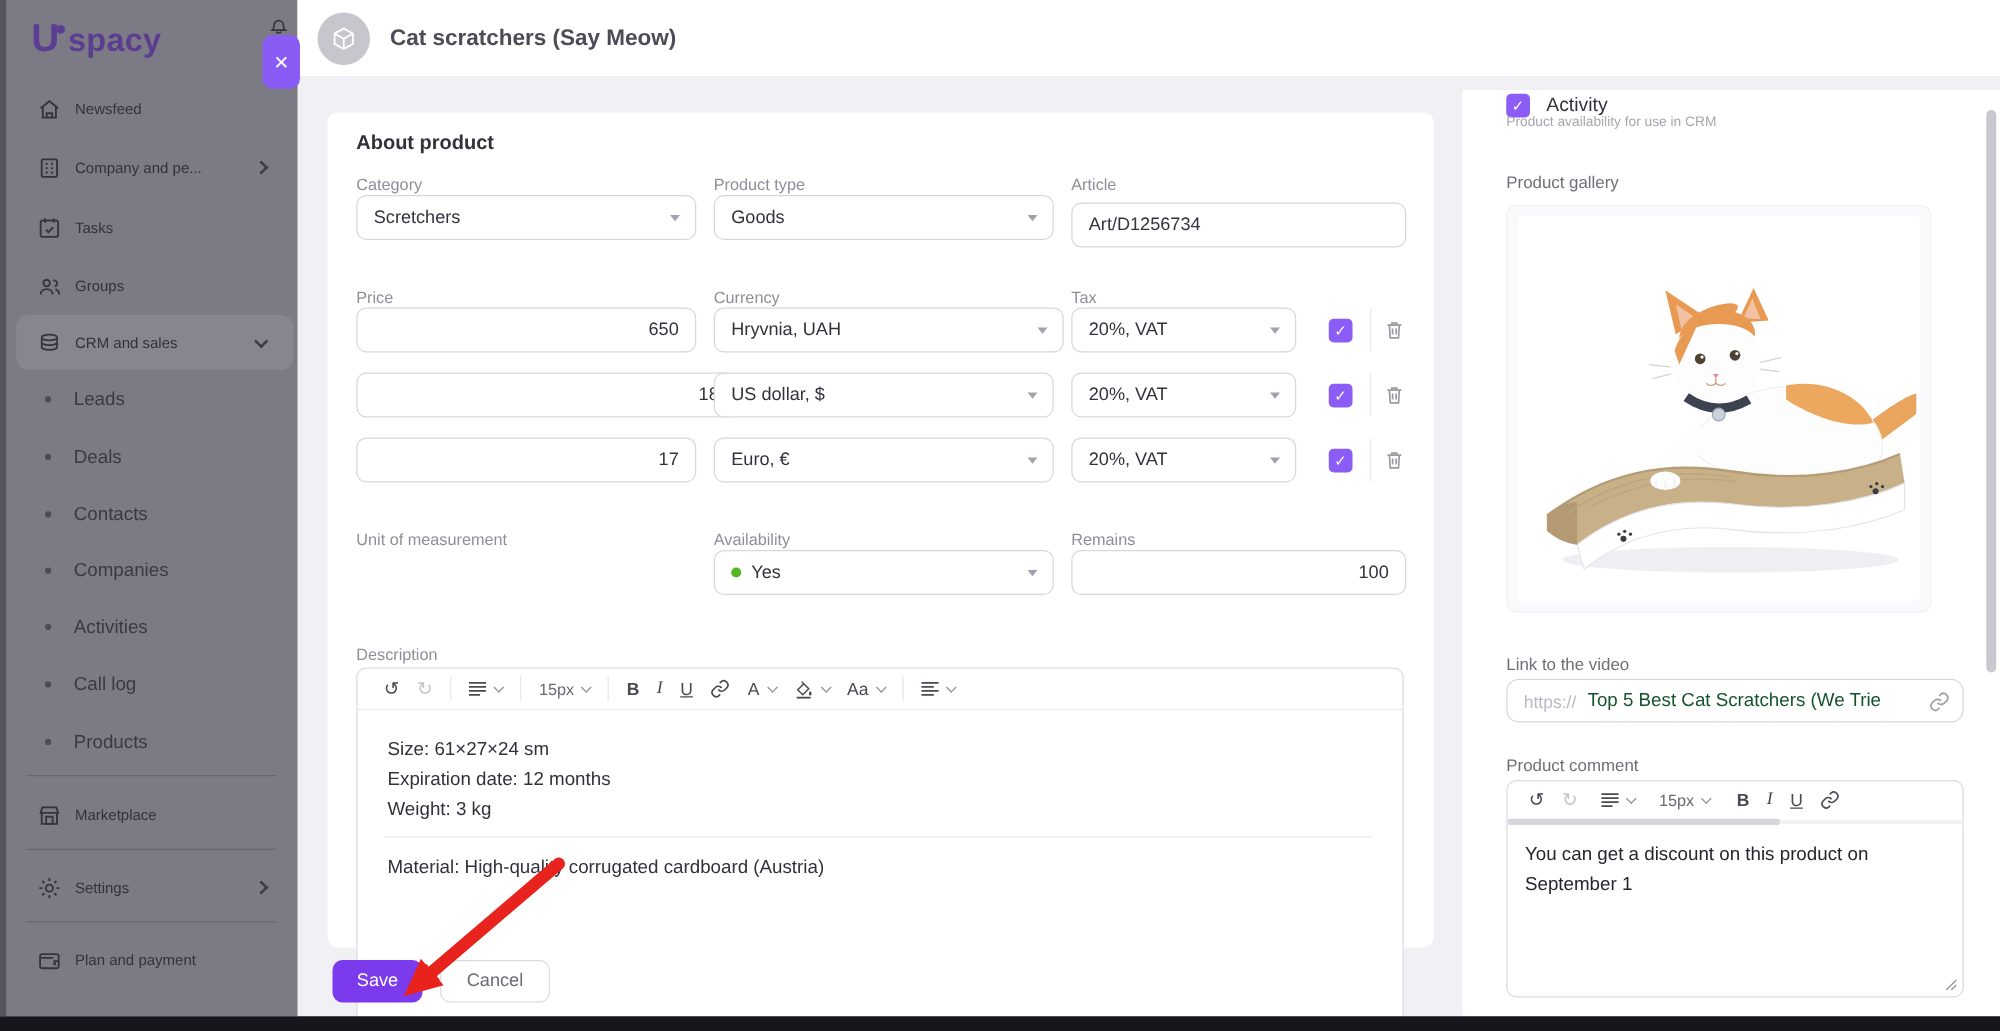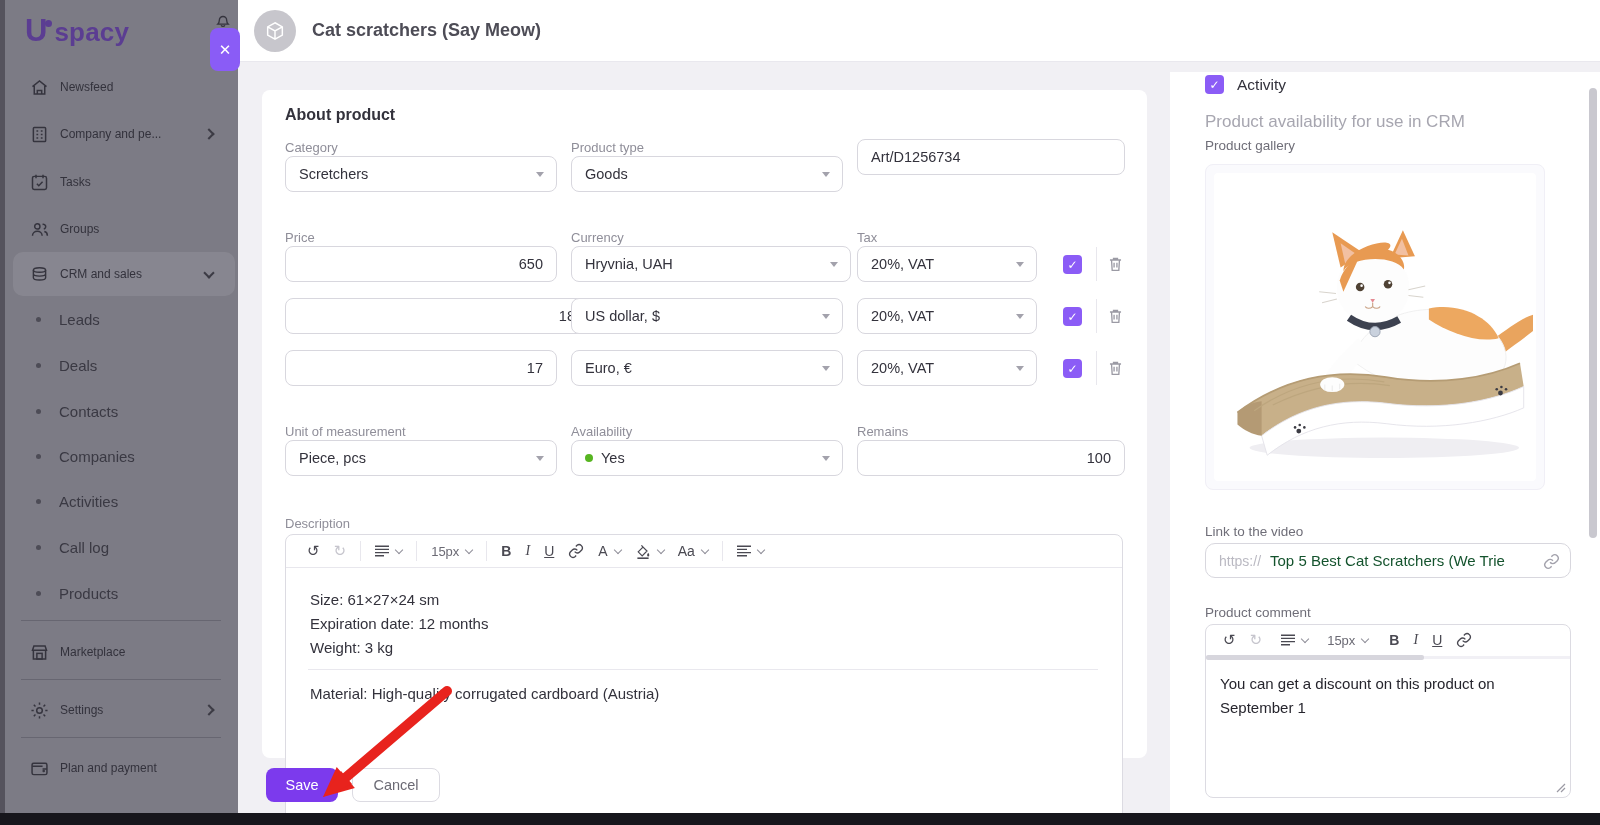--- a/index.html
+++ b/index.html
@@ -61,21 +61,21 @@
   .ed-hr{border:none;border-top:1px solid #e9e8ee;margin:9px 0 12px -2px}
   .resize-h{position:absolute;right:4px;bottom:4px;width:10px;height:10px;cursor:nwse-resize}
 
   .btn-save{position:absolute;left:266px;top:768px;width:72px;height:34px;background:#7c3aed;color:#fff;border:none;border-radius:8px;font-size:14.5px;cursor:pointer;z-index:6}
   .btn-cancel{position:absolute;left:352px;top:768px;width:88px;height:34px;background:#fff;color:#6b6a74;border:1px solid #dcdbe2;border-radius:8px;font-size:14.5px;cursor:pointer;z-index:6}
 
   
   .rpanel{position:absolute;left:1170px;top:72px;width:430px;height:741px;background:#fff}
   .act-chk{position:absolute;left:35px;top:3px;width:19px;height:19px;background:#8b5cf6;border-radius:4px;color:#fff;font-size:12px;display:flex;align-items:center;justify-content:center;cursor:pointer;font-family:"DejaVu Sans",sans-serif}
   .act-lbl{position:absolute;left:67px;top:4px;font-size:15.5px;color:#33323c}
-  .act-hint{position:absolute;left:35px;top:40px;font-size:17px;color:#a7a6b0}
+  .act-hint{position:absolute;left:35px;top:20px;font-size:11px;color:#a7a6b0}
   .p-label{position:absolute;left:35px;font-size:13.5px;color:#6f6e78}
   .gallery{position:absolute;left:35px;top:92px;width:340px;height:326px;background:#fafafd;border:1px solid #f0eff6;border-radius:8px}
   .gallery .photo{position:absolute;left:8px;top:8px;right:8px;bottom:8px;background:#fff;border-radius:4px;display:flex;align-items:center;justify-content:center}
   .vid-input{position:absolute;left:35px;top:471px;width:366px;height:35px;border:1px solid #d8d7de;border-radius:10px;display:flex;align-items:center;padding:0 34px 0 13px;overflow:hidden}
   .vid-input .pre{font-size:14px;color:#bab9c2;margin-right:9px;flex:0 0 auto}
   .vid-input .val{font-size:15px;color:#14532d;white-space:nowrap;overflow:hidden}
   .vid-link-ico{position:absolute;right:10px;top:9px;width:17px;height:17px;cursor:pointer}
   .comment{position:absolute;left:35px;top:552px;width:366px;height:174px;border:1px solid #dcdbe2;border-radius:8px;background:#fff}
   .cm-toolbar{height:30px;display:flex;align-items:center;padding-left:10px}
   .cm-scroll{position:relative;height:5px;background:#fff}
@@ -214,21 +214,21 @@
     <span class="flabel" style="left:309px;top:50px">Product type</span>
     <span class="flabel" style="left:595px;top:50px">Article</span>
     <div class="sel" style="left:23px;top:66px;width:272px">
         <span class="val">Scretchers</span>
         <i class="tri"></i>
       </div>
     <div class="sel" style="left:309px;top:66px;width:272px">
         <span class="val">Goods</span>
         <i class="tri"></i>
       </div>
-    <input class="inp" style="left: 595px; top: 49px; width: 268px;" value="Art/D1256734">
+    <input class="inp" style="left: 595px; top: 72px; width: 268px;" value="Art/D1256734">
 
     <span class="flabel" style="left:23px;top:140px">Price</span>
     <span class="flabel" style="left:309px;top:140px">Currency</span>
     <span class="flabel" style="left:595px;top:140px">Tax</span>
 
     <input class="inp num" style="left: 23px; top: 156px; width: 272px;" value="650">
     <div class="sel" style="left:309px;top:156px;width:280px">
         <span class="val">Hryvnia, UAH</span>
         <i class="tri"></i>
       </div>
@@ -268,24 +268,20 @@
       </div>
     <span class="chk" style="left:801px;top:269px">✓</span>
     <i class="vdiv" style="left:834px;top:261px"></i>
     <svg class="trash" style="left:844px;top:268px" viewBox="0 0 24 24" fill="none" stroke="#9b9aa4" stroke-width="1.7">
         <path d="M5 7h14M9.5 7V5h5v2M7 7l.8 13h8.4L17 7M10.2 10.5v6M13.8 10.5v6"></path>
       </svg>
 
     <span class="flabel" style="left:23px;top:334px">Unit of measurement</span>
     <span class="flabel" style="left:309px;top:334px">Availability</span>
     <span class="flabel" style="left:595px;top:334px">Remains</span>
-    <div class="sel" style="left:23px;top:350px;width:272px">
-        <span class="val">Piece, pcs</span>
-        <i class="tri"></i>
-      </div>
     <div class="sel" style="left:309px;top:350px;width:272px">
         <i class="gdot"></i>
         <span class="val">Yes</span>
         <i class="tri"></i>
       </div>
     <input class="inp num" style="left: 595px; top: 350px; width: 268px;" value="100">
 
     <span class="flabel" style="left:23px;top:426px">Description</span>
     <div class="editor">
       <div class="ed-toolbar">

